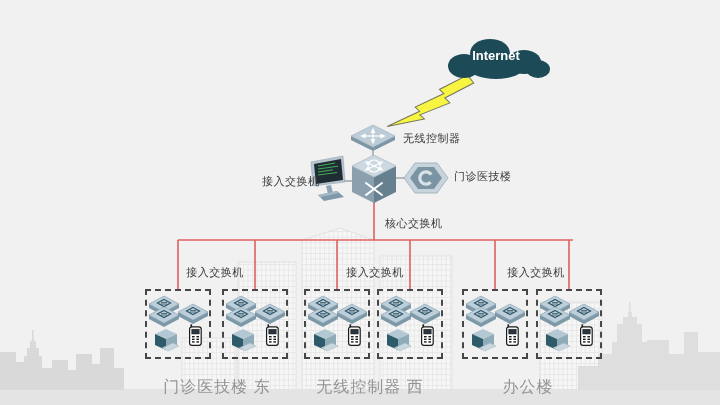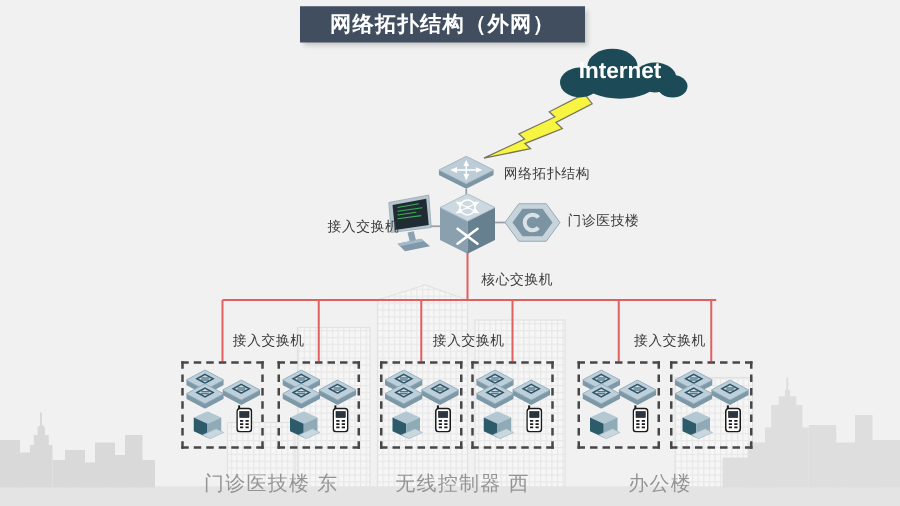--- a/index.html
+++ b/index.html
@@ -8,21 +8,21 @@
   .stage svg{display:block;}
   .layer{position:absolute;left:0;top:0;pointer-events:none;}
   
   .titlebar{position:absolute;left:240px;top:5px;width:228px;height:29px;background:#414e60;
     box-shadow:2px 3px 4px rgba(0,0,0,.18);}
   .titlebar span{display:block;text-align:center;line-height:29px;color:#fff;font-size:17px;
     font-weight:600;letter-spacing:1px;white-space:nowrap;}
   
   .cloud-wrap{position:absolute;left:440px;top:36px;width:112px;height:46px;}
   .cloud-label{position:absolute;left:0;top:0;width:112px;height:40px;line-height:40px;
-    text-align:center;color:#fff;font-size:18px;font-weight:bold;}
+    text-align:center;color:#fff;font-size:13px;font-weight:bold;}
   
   .node{position:absolute;}
   .lbl{position:absolute;font-size:11px;color:#3b3b3b;letter-spacing:.5px;white-space:nowrap;}
   .lbl.center{transform:translateX(-50%);}
   .bldg-lbl{position:absolute;font-size:16px;color:#949494;letter-spacing:1px;
     white-space:nowrap;transform:translateX(-50%);}
   
   .dev-box{position:absolute;top:289px;width:66px;height:70px;border:2px dashed #474747;
     box-sizing:border-box;}
 </style>
@@ -162,43 +162,40 @@
       <path d="M255,240 V289"></path>
       <path d="M337,240 V289"></path>
       <path d="M410,240 V289"></path>
       <path d="M495,240 V289"></path>
       <path d="M569,240 V289"></path>
     </g>
 
     <polygon points="9,0 19,0 13,32 20,31 11,62 17,61 0,95 8,60 2,61 9,30 3,31" transform="translate(462,68) rotate(52)" fill="#f8f542" stroke="#75755c" stroke-width="1"></polygon>
   </svg>
 
-  <div class="titlebar">
-    <span>网络拓扑结构（外网）</span>
-  </div>
 
   <div class="node cloud-wrap">
     <svg width="112" height="46" viewBox="0 0 112 46">
       <g fill="#1c4a57">
         <ellipse cx="24" cy="30" rx="16" ry="12"></ellipse>
         <ellipse cx="50" cy="17" rx="20" ry="14"></ellipse>
         <ellipse cx="84" cy="26" rx="17" ry="12"></ellipse>
         <ellipse cx="56" cy="31" rx="28" ry="12"></ellipse>
         <ellipse cx="98" cy="33" rx="12" ry="9"></ellipse>
       </g>
     </svg>
     <span class="cloud-label">Internet</span>
   </div>
 
   <div class="node" style="left:351px;top:123px">
     <svg width="44" height="30">
         <use href="#ic-router"></use>
       </svg>
   </div>
-  <span class="lbl" style="left:403px;top:131px">网络拓扑结构</span>
+  <span class="lbl" style="left:403px;top:131px">无线控制器</span>
 
   <div class="node" style="left:308px;top:155px">
     <svg width="42" height="48">
         <use href="#ic-monitor"></use>
       </svg>
   </div>
   <span class="lbl" style="left:262px;top:174px">接入交换机</span>
 
   <div class="node" style="left:350px;top:155px">
     <svg width="48" height="50">

